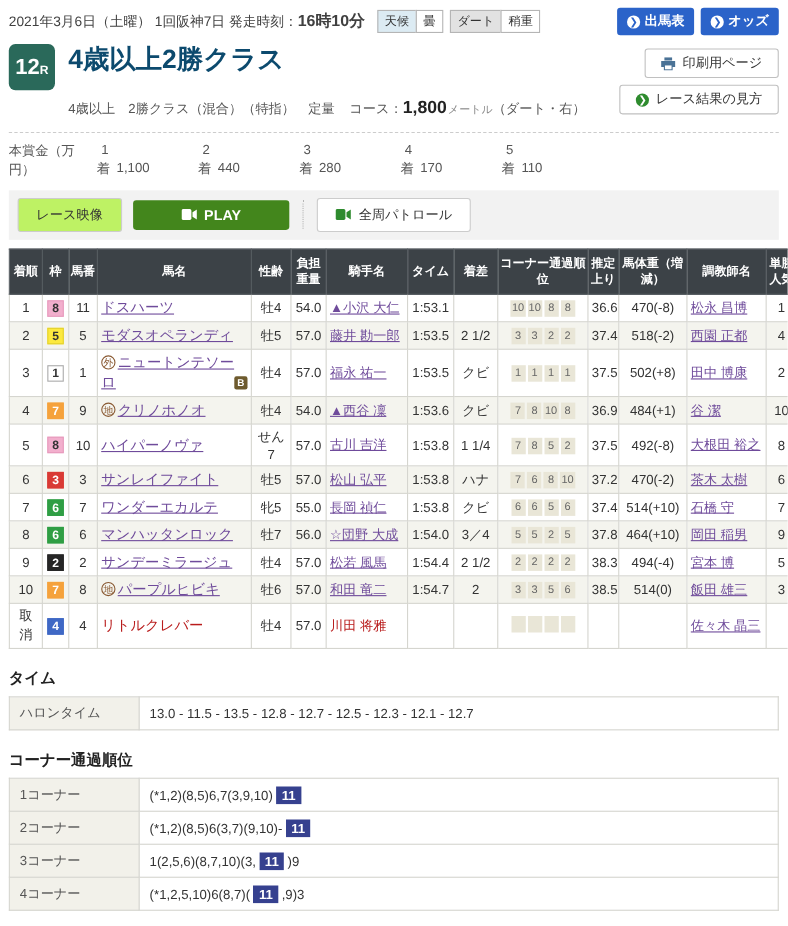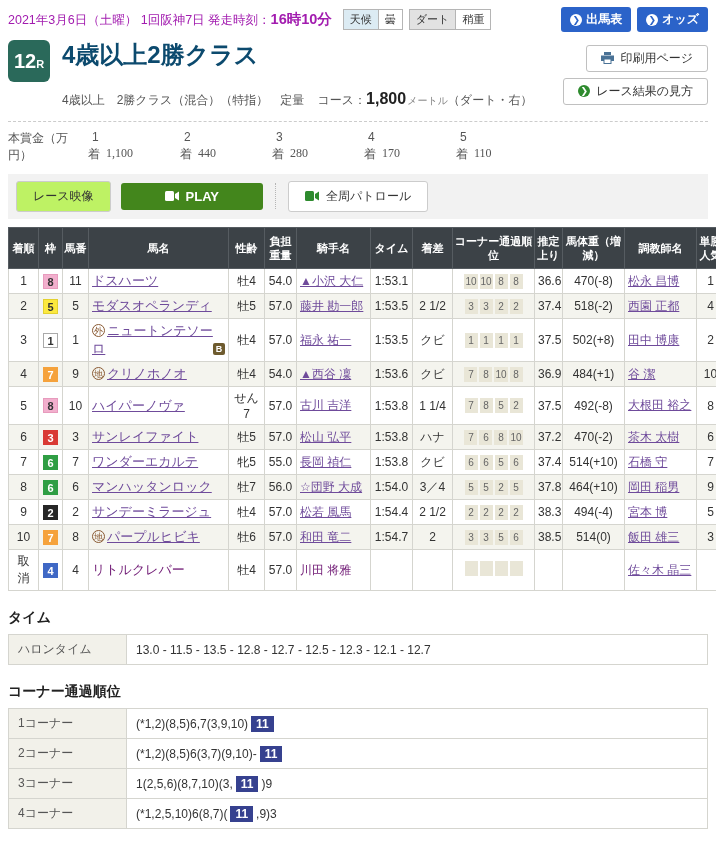--- a/index.html
+++ b/index.html
@@ -5,21 +5,21 @@
   * { box-sizing: border-box; }
   body {
     margin: 0; background: #fff; width: 716px;
     font-family: "Liberation Sans", "DejaVu Sans", sans-serif;
     color: #333; font-size: 12px;
   }
   .page { padding: 0 8px 14px; border-bottom: 1px solid #ddd; }
 
   
   .topbar { display: flex; align-items: center; padding: 7px 0 4px; }
-  .race-meta { font-size: 12.5px; color: #a21caf; white-space: nowrap; }
+  .race-meta { font-size: 12.5px; color: #404040; white-space: nowrap; }
   .start-time { font-size: 14.5px; font-weight: bold; }
   .wbadges { display: flex; margin-left: 12px; text-align: right; }
   .wcell { display: inline-block; border: 1px solid #b5b5b5; font-size: 11px;
            padding: 2px 6px; background: #fff; margin-left: -1px; color: #333; }
   .wl-weather { background: #dcebf3; }
   .wl-track { background: #e2e2e2; }
   .top-btns { margin-left: auto; display: flex; gap: 6px; }
   .bluebtn { background: #2b63c9; color: #fff; border: none; border-radius: 3px;
              font-size: 12px; font-weight: bold; padding: 4px 9px;
              display: flex; align-items: center; gap: 4px; cursor: pointer;
@@ -43,21 +43,21 @@
   .linebtn { border: 1px solid #c0c0c0; background: #fff; border-radius: 3px; font-size: 12px;
              padding: 4px 14px; display: flex; align-items: center; gap: 6px; cursor: pointer;
              color: #333; font-family: inherit; }
 
   
   .prize { display: flex; font-size: 12px; color: #555; padding: 8px 0 10px; }
   .prize-label { width: 80px; line-height: 1.4; }
   .pitem { margin-right: 4px; width: 88px; }
   .prank { padding-left: 4px; }
   .prow { display: flex; gap: 6px; margin-top: 2px; }
-  .pamt { color: #555; font-family: Liberation Serif, serif; }
+  .pamt { color: #555; }
 
   
   .videobar { background: #f2f2f2; padding: 7px 8px; display: flex; align-items: center; gap: 10px; }
   .btn-plain { background: #bef264; border: 1px solid #ccc; border-radius: 3px; font-size: 12px;
                padding: 6px 16px; cursor: pointer; color: #333; font-family: inherit; }
   .btn-play { background: #43861c; color: #fff; font-weight: bold; border: none; border-radius: 3px;
               font-size: 13px; padding: 6px 44px; display: flex; align-items: center; gap: 7px;
               cursor: pointer; font-family: inherit; }
   .vdivider { border-left: 1px dotted #b5b5b5; height: 26px; margin: 0 2px; }
   .btn-patrol { background: #fff; border: 1px solid #ccc; border-radius: 3px; font-size: 12px;
@@ -69,21 +69,21 @@
   .results th { background: #3c4247; color: #fff; font-size: 11px; font-weight: bold;
                 padding: 6px 1px; border: 1px solid #565c61; line-height: 1.3;
                 word-break: break-all; vertical-align: middle; text-align: center; }
   .results td { border: 1px solid #d5d5cf; padding: 3px 3px; vertical-align: middle;
                 background: #fff; overflow: hidden; }
   .results tr:nth-child(even) td { background: #f4f4ee; }
   .ctr { text-align: center; } .left { text-align: left; }
   .frame { display: inline-block; min-width: 15px; height: 15px; line-height: 15px; font-size: 11px;
            font-weight: bold; text-align: center; padding: 0 1px; }
   .hlink { color: #6f4b9b; text-decoration: underline; }
-  .plain { color: #701a75; text-decoration: none; text-align: center; }
+  .plain { color: #b91c1c; text-decoration: none; text-align: center; }
   .hname a, .hname .plain { font-size: 13px; }
   .mark { display: inline-block; width: 13px; height: 13px; line-height: 13px; border: 1px solid #8a5a33;
           border-radius: 50%; color: #8a5a33; font-size: 9px; text-align: center; margin-right: 2px;
           vertical-align: 1px; }
   .bbadge { float: right; background: #6e5b2e; color: #fff; font-size: 9px; font-weight: bold;
             width: 12px; height: 12px; line-height: 12px; text-align: center; border-radius: 2px; margin-top: 3px; }
   .cbox { display: inline-block; min-width: 13px; height: 15px; line-height: 15px; background: #e9e6d7;
           color: #666; font-size: 10px; text-align: center; margin: 0 1px; padding: 0 1px; }
 
   

